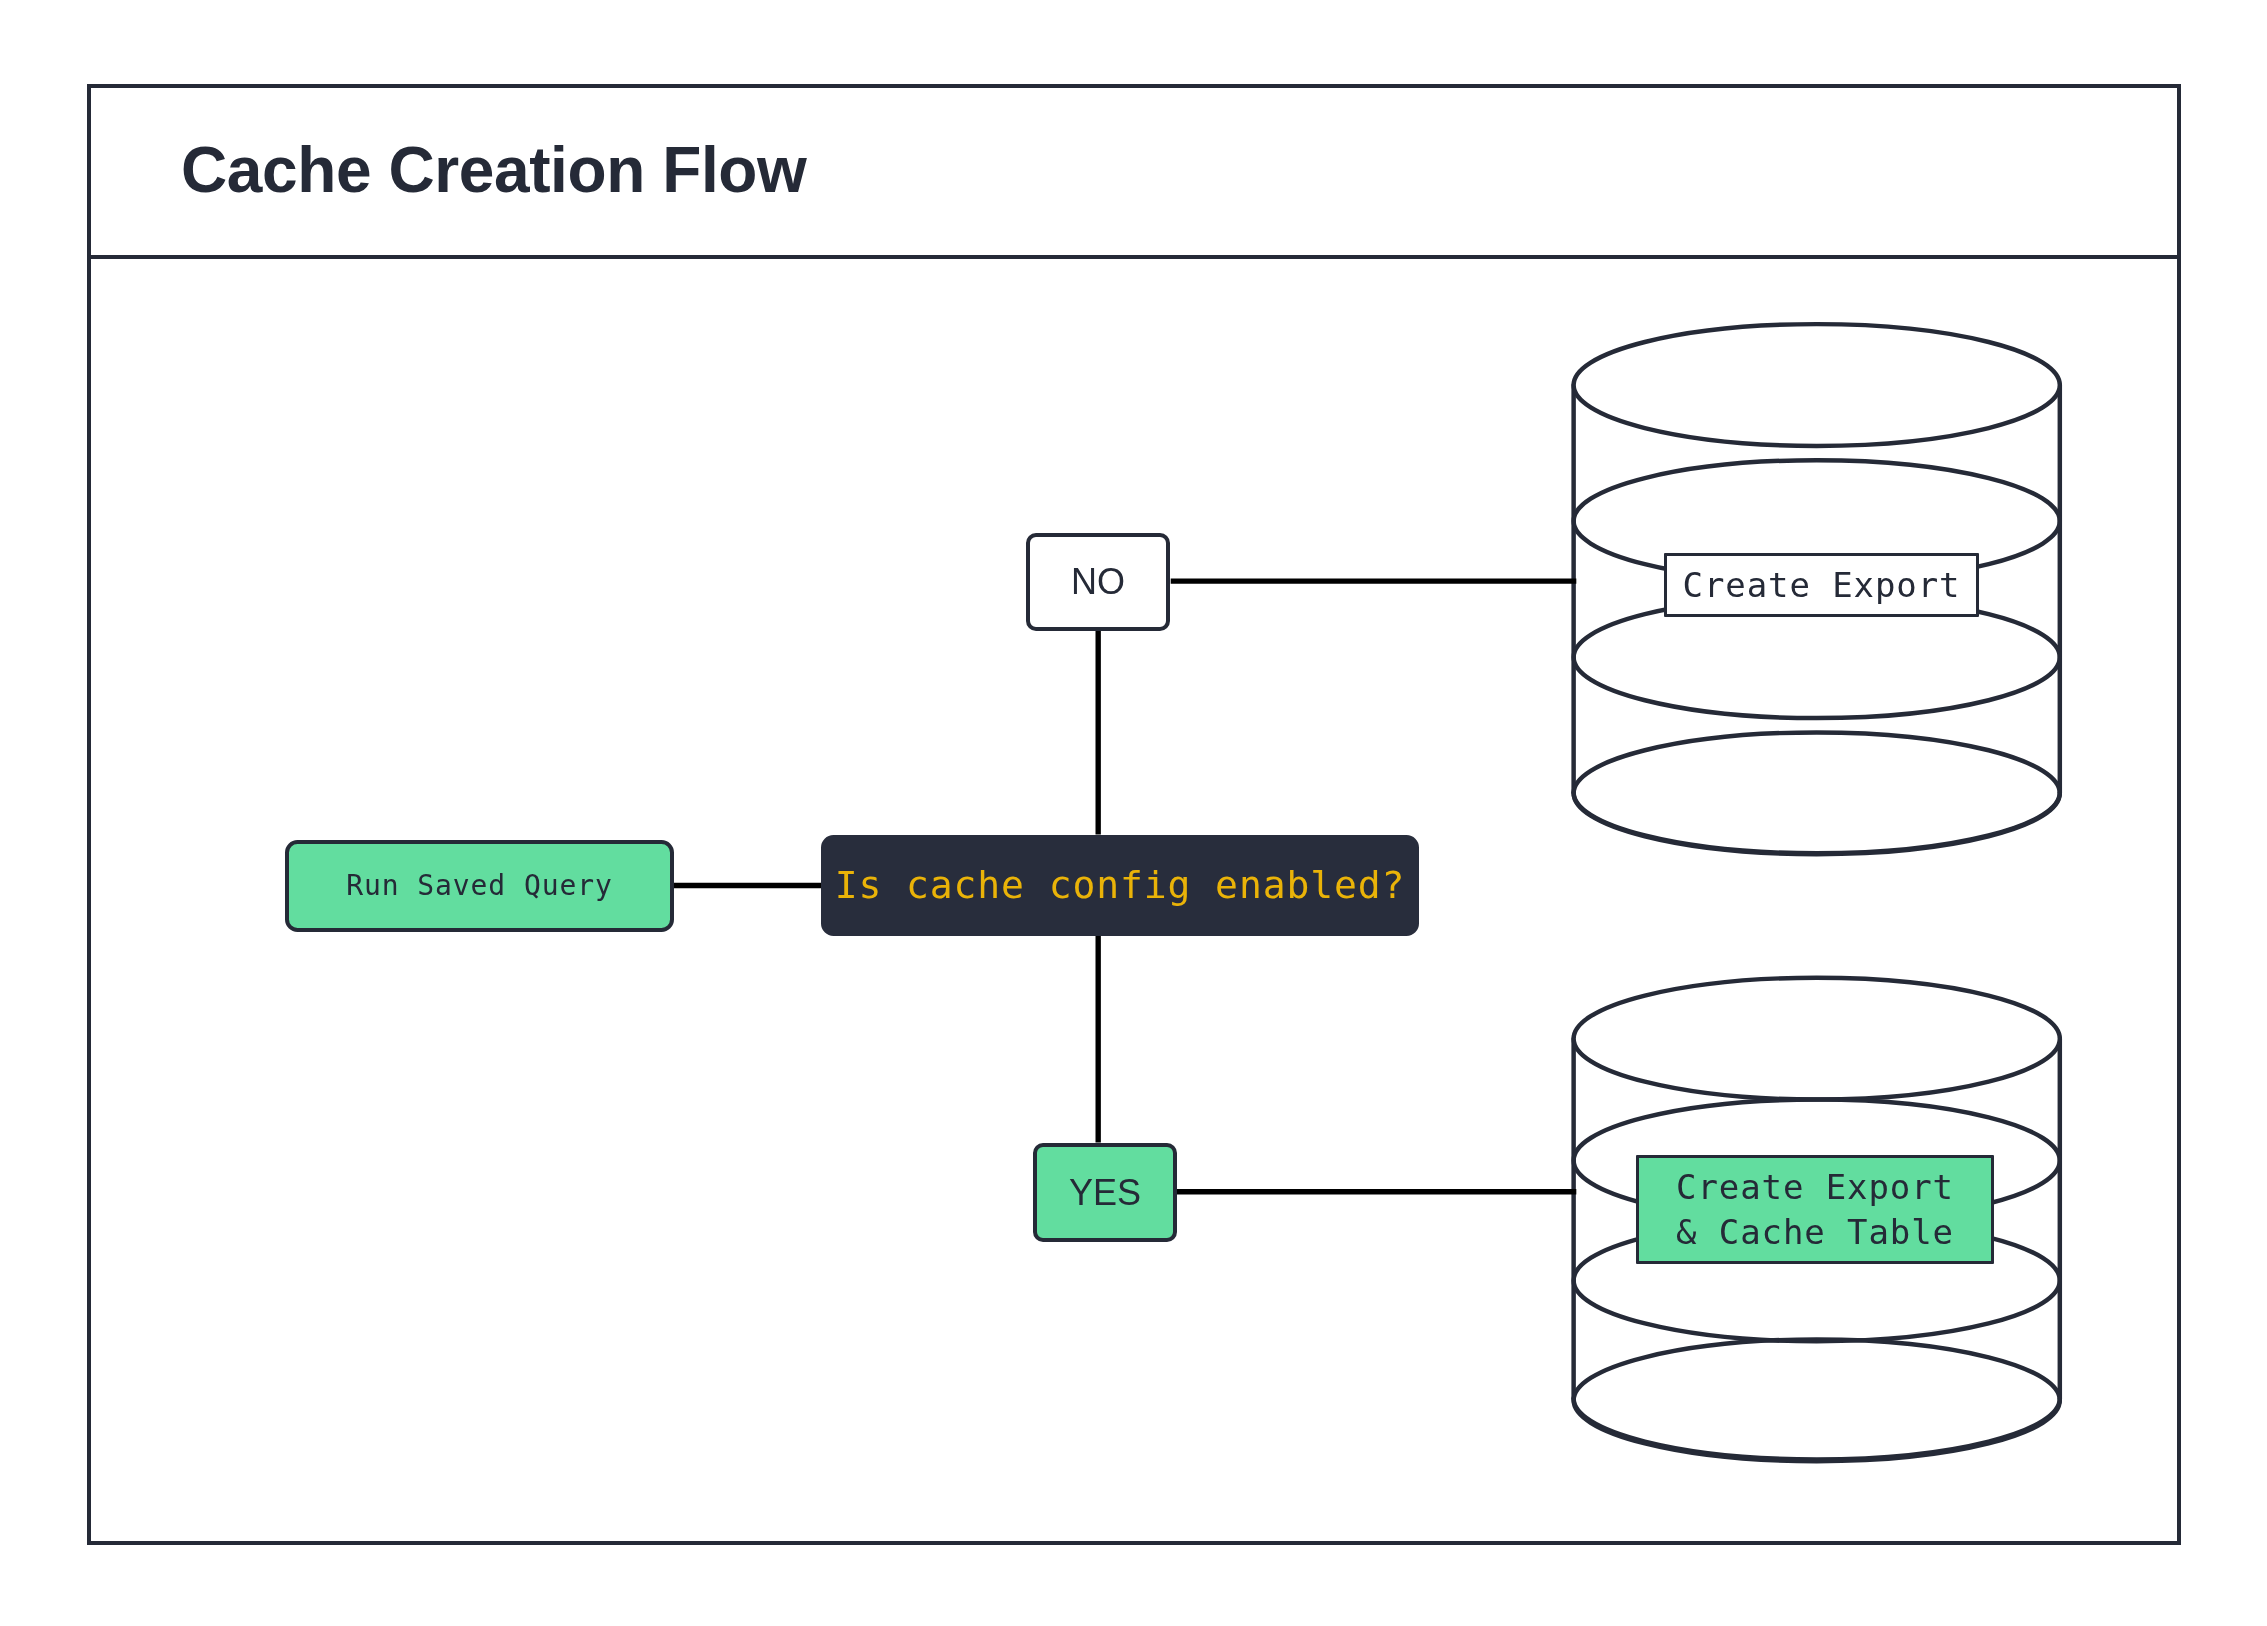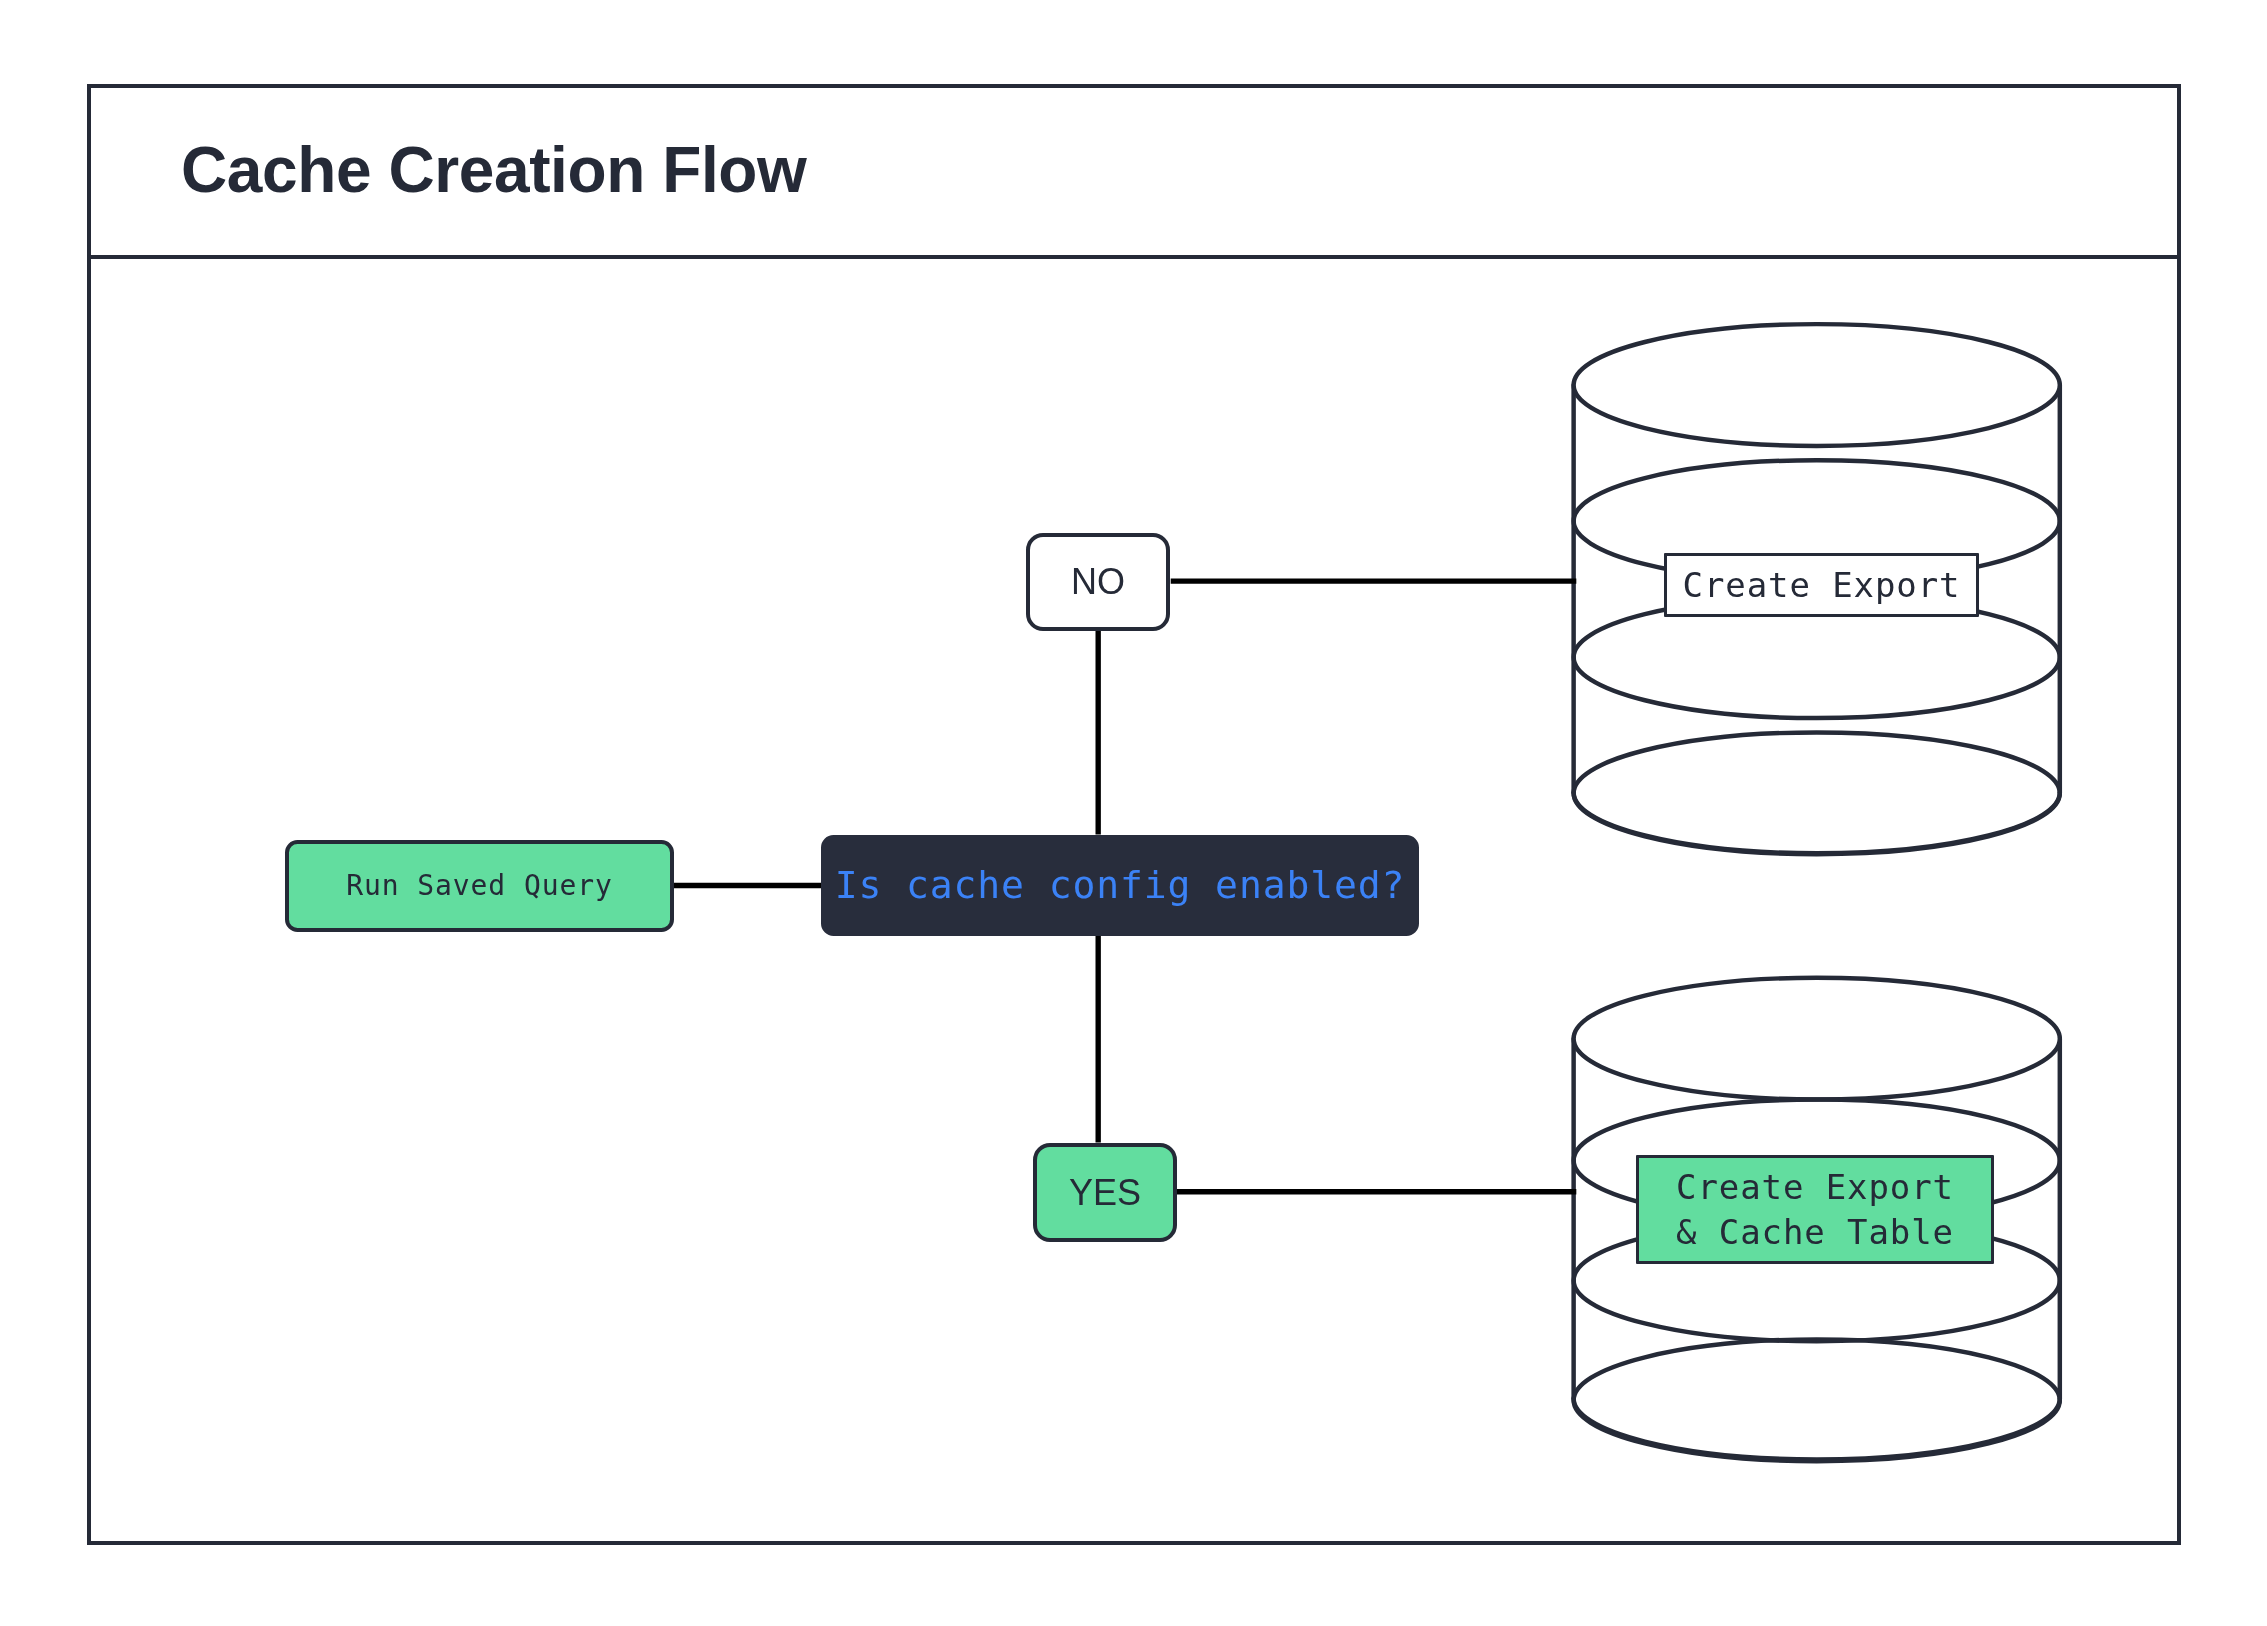--- a/index.html
+++ b/index.html
@@ -77,21 +77,21 @@
     white-space: pre;
     line-height: 1.35;
   }
 
   .node-green {
     background: #62dd9f;
     color: #252a37;
   }
   .node-dark {
     background: #282d3c;
-    color: #3b82f6;
+    color: #eab308;
   }
 
   
   #node-run-saved-query {
     left: 285px;
     top: 840px;
     width: 389px;
     height: 92px;
     font-size: 28px;
     letter-spacing: 0.9px;
@@ -109,21 +109,21 @@
   }
 
   
   .edge-label {
     position: absolute;
     box-sizing: border-box;
     display: flex;
     align-items: center;
     justify-content: center;
     border: 4.5px solid #252a37;
-    border-radius: 17px;
+    border-radius: 10px;
     font-family: "Liberation Sans", sans-serif;
     font-size: 36px;
     color: #252a37;
   }
   #label-no {
     left: 1026px;
     top: 533px;
     width: 144px;
     height: 98px;
     background: #ffffff;

